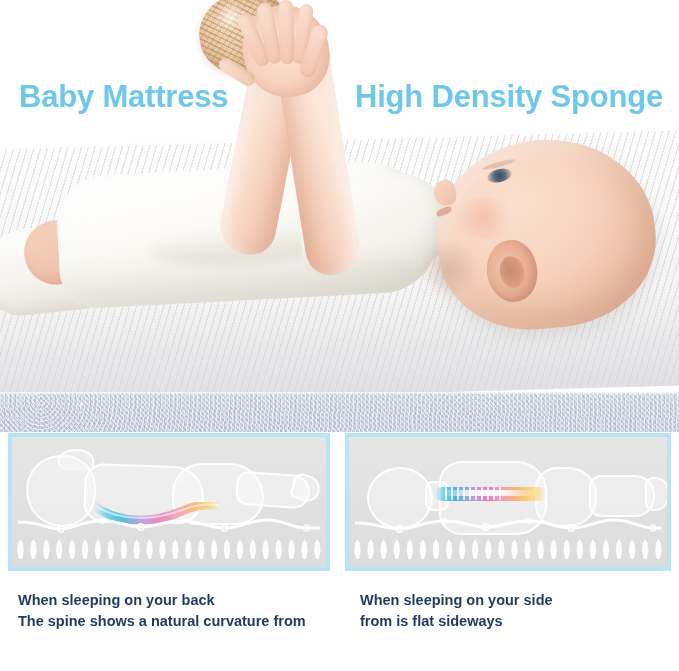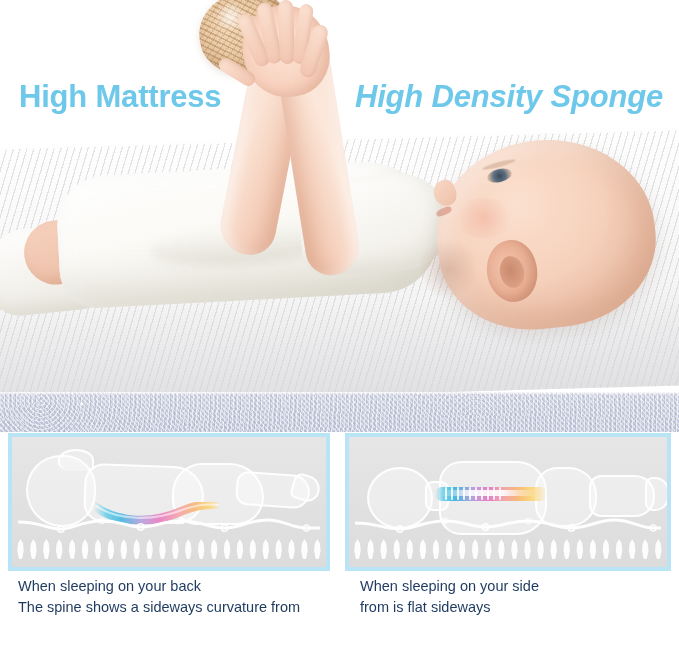--- a/index.html
+++ b/index.html
@@ -101,21 +101,21 @@
   .ear-in{position:absolute;left:500px;top:256px;width:24px;height:32px;border-radius:50%;
         background:radial-gradient(ellipse at 45% 45%,#c98a6e,#e2a98f);transform:rotate(-12deg);}
   .neck-shadow{position:absolute;left:418px;top:238px;width:60px;height:62px;border-radius:50%;
         background:radial-gradient(circle,rgba(170,120,100,.30),rgba(170,120,100,0) 70%);}
 
   
   .headings{position:absolute;left:0;top:76px;width:679px;height:44px;}
   .h-left{position:absolute;left:19px;top:0;font-size:31px;font-weight:bold;color:#6dc8ea;
           letter-spacing:-.2px;white-space:nowrap;line-height:42px;}
   .h-right{position:absolute;left:355px;top:0;font-size:31px;font-weight:bold;color:#6dc8ea;
-          letter-spacing:-.2px;white-space:nowrap;line-height:42px;font-style:italic;}
+          letter-spacing:-.2px;white-space:nowrap;line-height:42px;}
 
   
   .foam{position:absolute;left:0;top:392px;width:679px;height:40px;
         background:
           radial-gradient(circle at 12% 30%, rgba(255,255,255,.85) 0 1px, rgba(255,255,255,0) 2px),
           repeating-radial-gradient(circle at 6% 22%, rgba(255,255,255,.55) 0 1px, rgba(255,255,255,0) 1px 4px),
           repeating-radial-gradient(circle at 70% 70%, rgba(160,166,190,.38) 0 1px, rgba(160,166,190,0) 1px 5px),
           repeating-linear-gradient(46deg, rgba(255,255,255,.40) 0 1.4px, rgba(165,172,196,.16) 1.4px 3.4px),
           repeating-linear-gradient(-52deg, rgba(255,255,255,.30) 0 1.2px, rgba(150,158,186,.14) 1.2px 3.8px),
           linear-gradient(180deg,#d6dae7 0%,#ccd1e1 45%,#c6cbdd 100%);}
@@ -170,21 +170,21 @@
 
   
   .mline{position:absolute;left:6px;bottom:33px;width:calc(100% - 12px);height:18px;}
   .springs{position:absolute;left:4px;bottom:8px;width:calc(100% - 8px);height:24px;
            display:flex;justify-content:space-between;align-items:flex-end;}
   .spring{width:9px;height:20px;border-radius:50% 50% 44% 44% / 62% 62% 38% 38%;
           background:rgba(255,255,255,.92);clip-path:polygon(50% 0%,78% 22%,86% 58%,68% 100%,32% 100%,14% 58%,22% 22%);}
 
   
   .captions{position:absolute;left:0;top:575px;width:679px;height:96px;background:#fff;}
-  .cap{position:absolute;top:1px;font-size:14.5px;line-height:20.5px;color:#1e3a5f;}
+  .cap{position:absolute;top:15px;font-size:14.5px;line-height:20.5px;color:#1e3a5f;font-weight:bold;}
   .cap-l{left:18px;width:310px;}
   .cap-r{left:360px;width:300px;}
   .cap p{margin:0;}
 </style>
 </head>
 <body>
 
 <div class="page">
 
   <div class="photo">
@@ -216,21 +216,21 @@
     <div class="hand"></div>
     <div class="finger thumb"></div>
     <div class="finger f1"></div>
     <div class="finger f2"></div>
     <div class="finger f3"></div>
     <div class="finger f4"></div>
     <div class="finger f5"></div>
   </div>
 
   <div class="headings">
-    <div class="h-left">High Mattress</div>
+    <div class="h-left">Baby Mattress</div>
     <div class="h-right">High Density Sponge</div>
   </div>
 
   <div class="foam"></div>
   <div class="foam-top"></div>
 
   <div class="panels">
 
     <div class="panel panel-l">
       <div class="panel-inner"></div>
@@ -366,21 +366,21 @@
           <i class="spring"></i>
           <i class="spring"></i>
           <i class="spring"></i>
       </div>
     </div>
   </div>
 
   <div class="captions">
     <div class="cap cap-l">
       <p>When sleeping on your back</p>
-      <p>The spine shows a sideways curvature from</p>
+      <p>The spine shows a natural curvature from</p>
     </div>
 
     <div class="cap cap-r">
       <p>When sleeping on your side</p>
       <p>from is flat sideways</p>
     </div>
   </div>
 
 </div>
 

